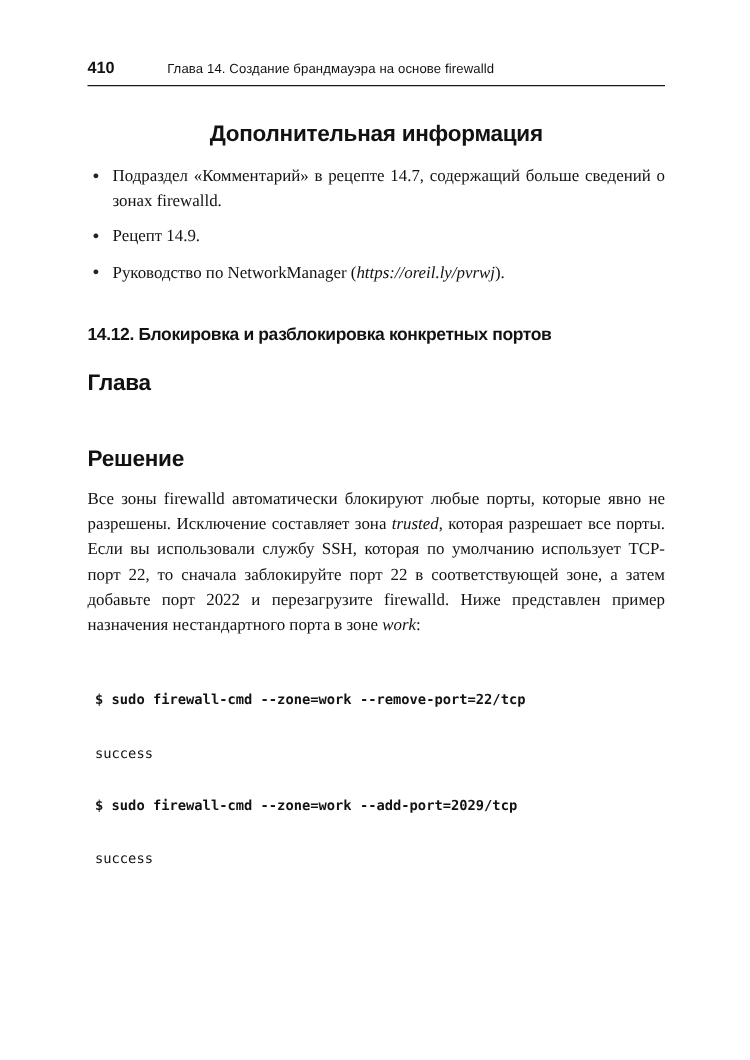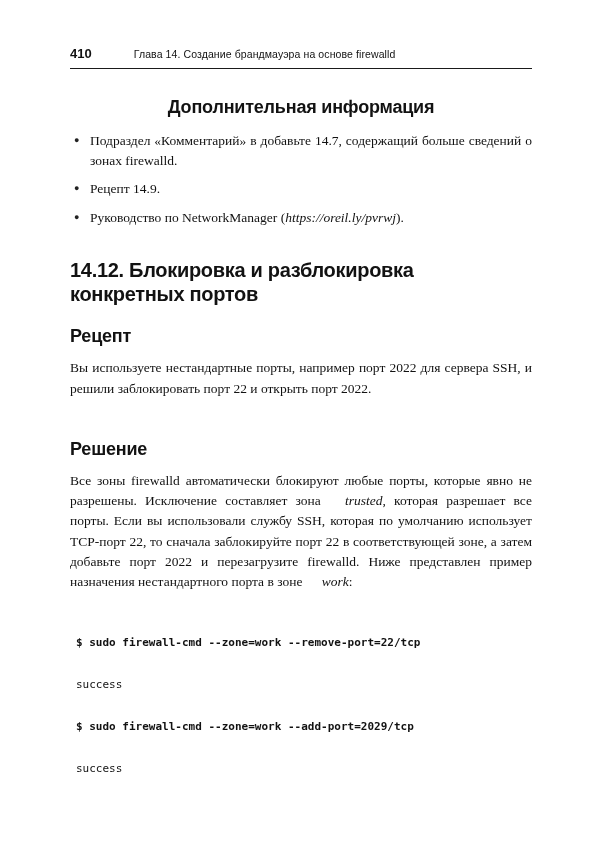--- a/index.html
+++ b/index.html
@@ -43,37 +43,37 @@
   
   .h-section {
     font-family: "Liberation Sans", sans-serif;
     font-weight: bold;
     font-size: 18px;
     letter-spacing: -0.2px;
   }
   .h-recipe {
     font-family: "Liberation Sans", sans-serif;
     font-weight: bold;
-    font-size: 20px;
+    font-size: 14px;
     line-height: 1.18;
     letter-spacing: -0.3px;
     margin-top: 32px;
   }
   #additional-info-title { margin-top: 28px; text-align: center; }
   #task-title { margin-top: 20px; }
   #solution-title { margin-top: 40px; }
 
   
   .body-p {
     font-size: 13.5px;
     line-height: 1.5;
     text-align: justify;
     margin-top: 11px;
   }
-  em { font-style: italic; margin-left: 16px; }
+  em { font-style: italic; }
 
   
   .bullet-list {
     list-style: none;
     margin-top: 13px;
   }
   .bullet-item {
     display: flex;
     margin-bottom: 9px;
     font-size: 13.5px;
@@ -111,36 +111,35 @@
     <span class="page-number">410</span>
     <span class="chapter-title">Глава 14. Создание брандмауэра на основе firewalld</span>
   </header>
   <hr class="header-rule">
 
   <h2 class="h-section" id="additional-info-title">Дополнительная информация</h2>
 
   <ul class="bullet-list">
     <li class="bullet-item">
       <span class="bullet-mark">●</span>
-      <span class="bullet-text">Подраздел «Комментарий» в добавьте 14.7, содержащий больше сведений о зонах firewalld.</span>
+      <span class="bullet-text">Подраздел «Комментарий» в рецепте 14.7, содержащий больше сведений о зонах firewalld.</span>
     </li>
     <li class="bullet-item">
       <span class="bullet-mark">●</span>
       <span class="bullet-text">Рецепт 14.9.</span>
     </li>
     <li class="bullet-item">
       <span class="bullet-mark">●</span>
       <span class="bullet-text"><span>Руководство по NetworkManager (</span><span class="url">https://oreil.ly/pvrwj</span><span>).</span></span>
     </li>
   </ul>
 
   <h1 class="h-recipe">14.12. Блокировка и разблокировка конкретных портов</h1>
 
-  <h2 class="h-section" id="task-title">Рецепт</h2>
-  <p class="body-p">Вы используете нестандартные порты, например порт 2022 для сервера SSH, и решили заблокировать порт 22 и открыть порт 2022.</p>
+  <h2 class="h-section" id="task-title">Глава</h2>
 
   <h2 class="h-section" id="solution-title">Решение</h2>
   <p class="body-p"><span>Все зоны firewalld автоматически блокируют любые порты, которые явно не разрешены. Исключение составляет зона </span><em>trusted</em><span>, которая разрешает все порты. Если вы использовали службу SSH, которая по умолчанию использует TCP-порт 22, то сначала заблокируйте порт 22 в соответствующей зоне, а затем добавьте порт 2022 и перезагрузите firewalld. Ниже представлен пример назначения нестандартного порта в зоне </span><em>work</em><span>:</span></p>
 
   <div class="codeblock">
     <div class="cmd">$ sudo firewall-cmd --zone=work --remove-port=22/tcp</div>
     <div class="out">success</div>
     <div class="cmd">$ sudo firewall-cmd --zone=work --add-port=2029/tcp</div>
     <div class="out">success</div>
   </div>

